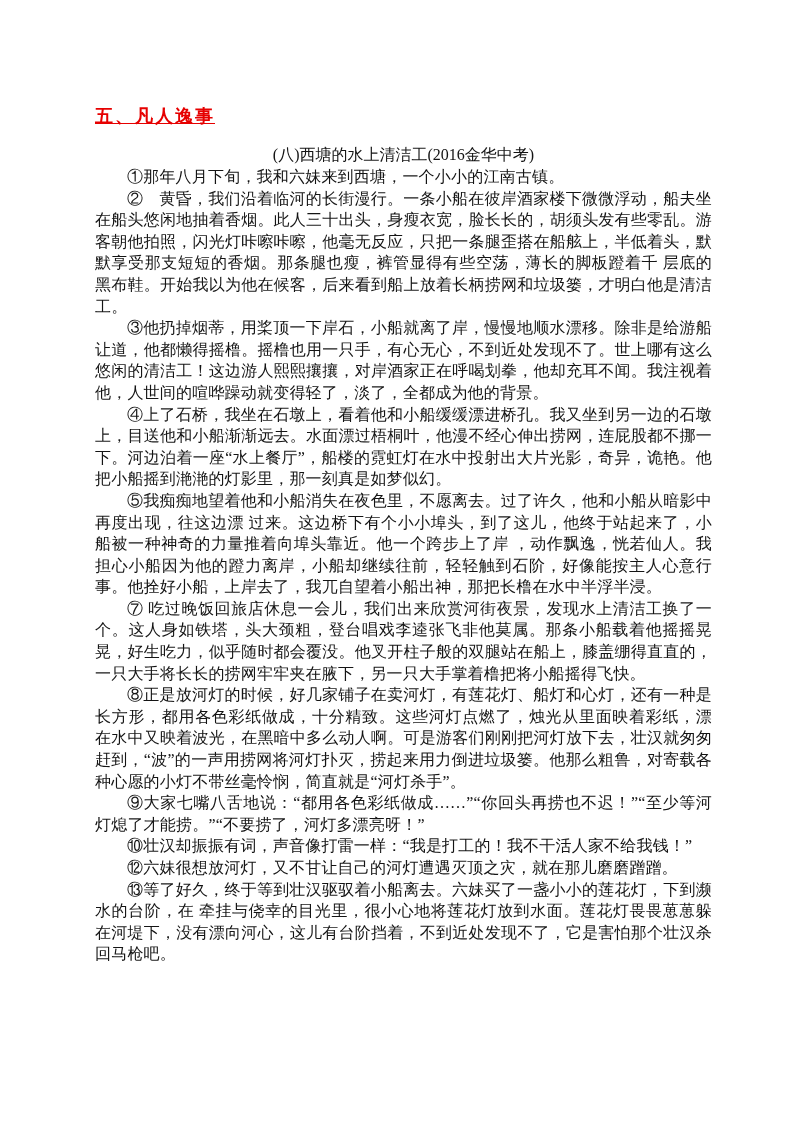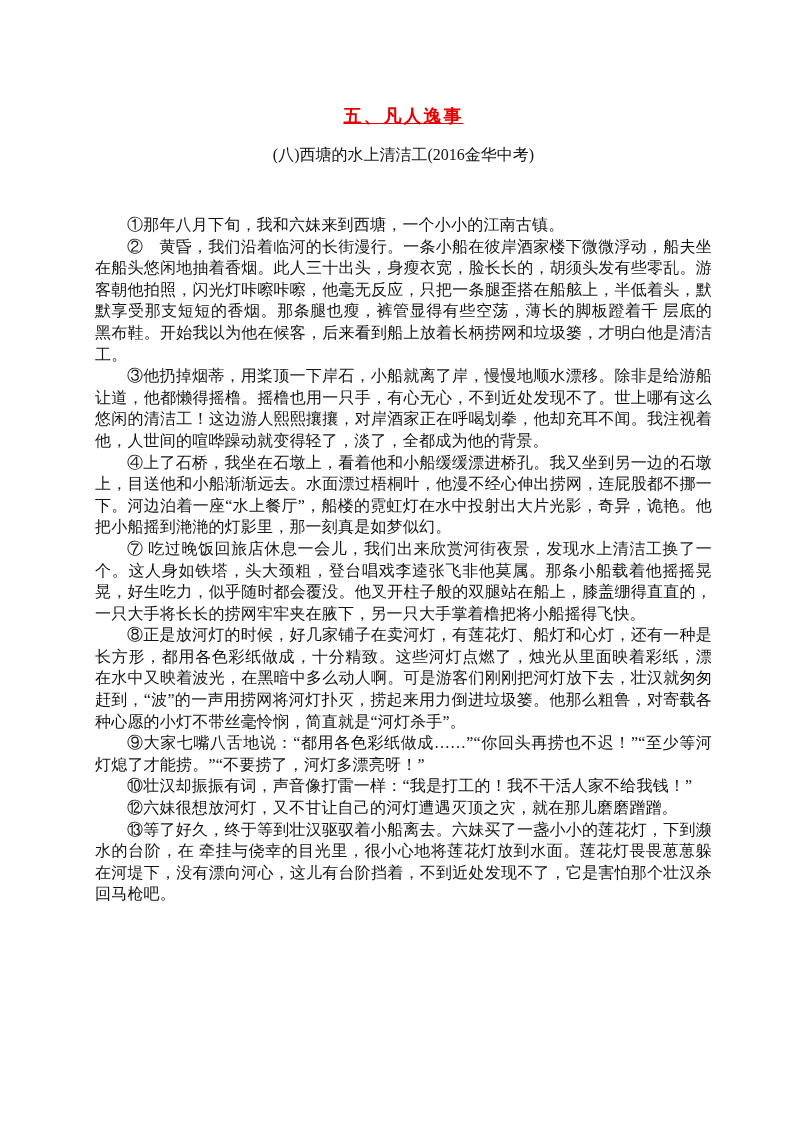--- a/index.html
+++ b/index.html
@@ -10,36 +10,35 @@
     overflow: hidden;
     font-family: "Liberation Serif", "DejaVu Serif", serif;
     color: #141414;
   }
   .page {
     width: 800px;
     height: 1132px;
     padding: 104px 88px 0 95px;
   }
   .title {
-    text-align: center;
+    text-align: left;
     font-size: 18px;
     line-height: 24px;
     font-weight: bold;
     text-decoration: underline;
     letter-spacing: 2px;
     margin-bottom: 16px;
   }
   .subtitle, .author {
     text-align: center;
     font-size: 16px;
     line-height: 22px;
   }
   .body-text {
     font-size: 16px;
-    margin-top: 48px;
   }
   .para {
     text-align: justify;
     text-indent: 2em;
     line-height: 21.6px;
     letter-spacing: 0.2px;
   }
   .para .u { }
   .para.gap { margin-top: 15px; }
 </style>
@@ -47,20 +46,21 @@
 <body>
 
 <div class="page">
   <h1 class="title" style="color: rgb(230, 0, 0);">五、凡人逸事</h1>
   <div class="subtitle">(八)西塘的水上清洁工(2016金华中考)</div>
   <div class="body-text">
       <p class="para"><span class="">①那年八月下旬，我和六妹来到西塘，一个小小的江南古镇。</span></p>
       <p class="para"><span class="">②　黄昏，我们沿着临河的长街漫行。一条小船在彼岸酒家楼下微微浮动，船夫坐在船头悠闲地抽着香烟。此人三十出头，身瘦衣宽，脸长长的，胡须头发有些零乱。游客朝他拍照，闪光灯咔嚓咔嚓，他毫无反应，只把一条腿歪搭在船舷上，半低着头，默默享受那支短短的香烟。那条腿也瘦，裤管显得有些空荡，薄长的脚板蹬着千 层底的黑布鞋。开始我以为他在候客，后来看到船上放着长柄捞网和垃圾篓，才明白他是清洁工。</span></p>
       <p class="para"><span class="">③他扔掉烟蒂，用桨顶一下岸石，小船就离了岸，慢慢地顺水漂移。除非是给游船让道，他都懒得摇橹。摇橹也用一只手，有心无心，不到近处发现不了。世上哪有这么悠闲的清洁工！这边游人熙熙攘攘，对岸酒家正在呼喝划拳，他却充耳不闻。我注视着他，人世间的喧哗躁动就变得轻了，淡了，全都成为他的背景。</span></p>
       <p class="para"><span class="">④</span><span class="u">上了石桥，我坐在石墩上，看着他和小船缓缓漂进桥孔。</span><span class="">我又坐到另一边的石墩上，目送他和小船渐渐远去。水面漂过梧桐叶，他漫不经心伸出捞网，连屁股都不挪一下。河边泊着一座“水上餐厅”，船楼的霓虹灯在水中投射出大片光影，奇异，诡艳。他把小船摇到滟滟的灯影里，那一刻真是如梦似幻。</span></p>
+      <p class="para"><span class="">⑤我痴痴地望着他和小船消失在夜色里，不愿离去。过了许久，他和小船从暗影中再度出现，往这边漂 过来。这边桥下有个小小埠头，到了这儿，他终于站起来了，小船被一种神奇的力量推着向埠头靠近。他一个跨步上了岸 ，动作飘逸，恍若仙人。我担心小船因为他的蹬力离岸，小船却继续往前，轻轻触到石阶，好像能按主人心意行事。他拴好小船，上岸去了，我兀自望着小船出神，那把长橹在水中半浮半浸。</span></p>
       <p class="para"><span class="">⑦ 吃过晚饭回旅店休息一会儿，我们出来欣赏河街夜景，发现水上清洁工换了一个。这人身如铁塔，头大颈粗，登台唱戏李逵张飞非他莫属。那条小船载着他摇摇晃 晃，好生吃力，似乎随时都会覆没。他叉开柱子般的双腿站在船上，膝盖绷得直直的，一只大手将长长的捞网牢牢夹在腋下，另一只大手掌着橹把将小船摇得飞快。</span></p>
       <p class="para"><span class="">⑧正是放河灯的时候，好几家铺子在卖河灯，有莲花灯、船灯和心灯，还有一种是长方形，都用各色彩纸做成，十分精致。这些河灯点燃了，烛光从里面映着彩纸，漂 在水中又映着波光，在黑暗中多么动人啊。可是游客们刚刚把河灯放下去，壮汉就匆匆赶到，“波”的一声用捞网将河灯扑灭，捞起来用力倒进垃圾篓。他那么粗鲁，对寄载各种心愿的小灯不带丝毫怜悯，简直就是“河灯杀手”。</span></p>
       <p class="para"><span class="">⑨大家七嘴八舌地说：“都用各色彩纸做成……”“你回头再捞也不迟！”“至少等河灯熄了才能捞。”“不要捞了，河灯多漂亮呀！”</span></p>
       <p class="para"><span class="">⑩壮汉却振振有词，声音像打雷一样：“我是打工的！我不干活人家不给我钱！”</span></p>
       <p class="para"><span class="">⑫六妹很想放河灯，又不甘让自己的河灯遭遇灭顶之灾，就在那儿磨磨蹭蹭。</span></p>
       <p class="para"><span class="">⑬</span><span class="u">等了好久，终于等到壮汉驱驭着小船离去。</span><span class="">六妹买了一盏小小的莲花灯，下到濒水的台阶，在 牵挂与侥幸的目光里，很小心地将莲花灯放到水面。莲花灯畏畏葸葸躲在河堤下，没有漂向河心，这儿有台阶挡着，不到近处发现不了，它是害怕那个壮汉杀回马枪吧。</span></p>
     </div>
 </div>
 
 </body></html>

